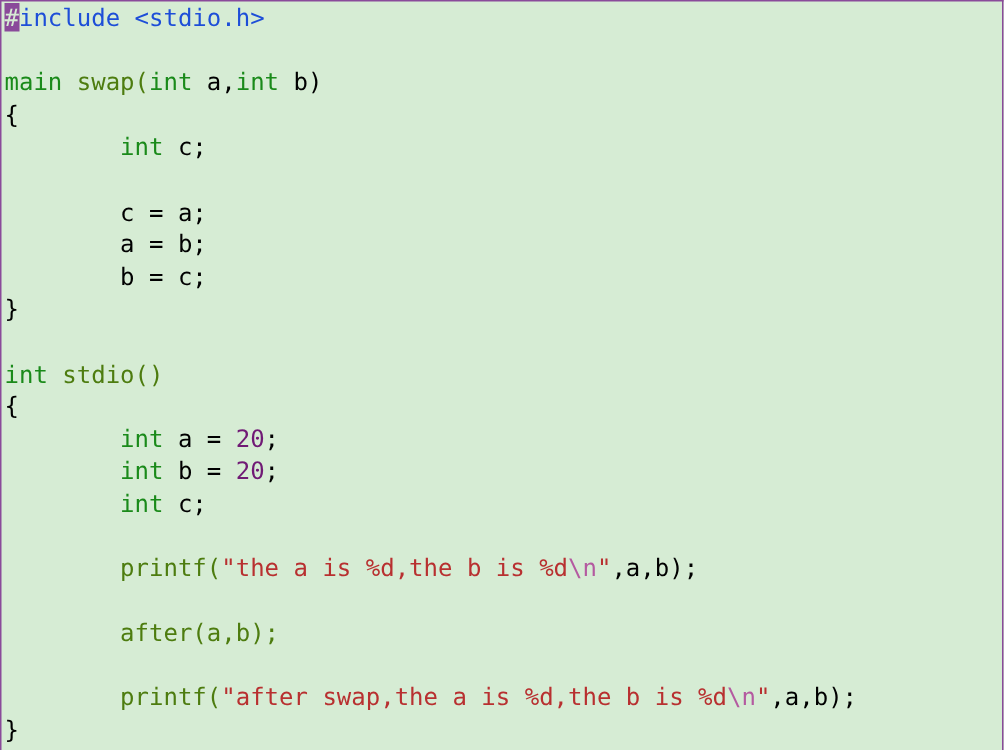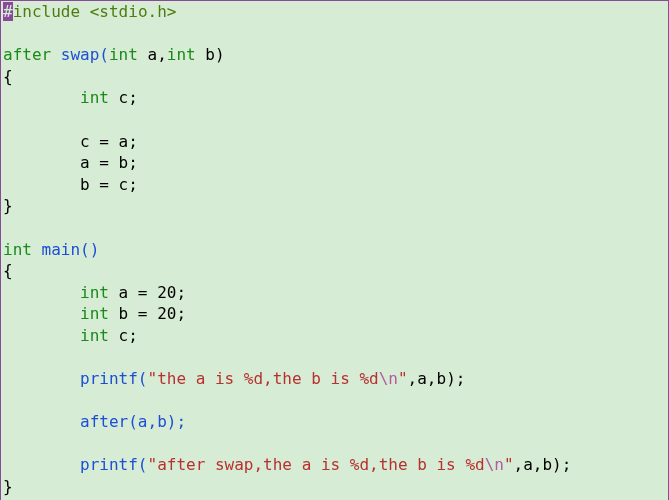--- a/index.html
+++ b/index.html
@@ -15,48 +15,48 @@
     border-top: 1px solid #8a4a9a;
     border-left: 1px solid #8a4a9a;
     border-right: 1px solid #8a4a9a;
     box-sizing: border-box;
   }
   pre {
     margin: 0;
     padding: 0 0 0 2px;
     white-space: pre;
   }
-  .kw-preproc { color: #4d7c0f; }
+  .kw-preproc { color: #1d4ed8; }
   .kw-type { color: #1a8a1a; }
   .str { color: #b83030; }
   .str-esc { color: #b45aa0; }
-  .num { color: #000000; }
-  .fn { color: #1d4ed8; }
+  .num { color: #701a75; }
+  .fn { color: #4d7c0f; }
   .ident { color: #000; }
   .punct { color: #000; }
   .cursor-bg {
     background: #8a4a9a;
     color: #d6ecd4;
   }
 </style>
 </head>
 <body>
 
 <pre><span><span class="cursor-bg">#</span><span class="kw-preproc">include</span><span class="kw-preproc"> &lt;stdio.h&gt;</span></span>
 
-<span><span class="kw-type">after</span><span class="fn"> swap(</span><span class="kw-type">int</span><span class="ident"> a,</span><span class="kw-type">int</span><span class="ident"> b)</span></span>
+<span><span class="kw-type">main</span><span class="fn"> swap(</span><span class="kw-type">int</span><span class="ident"> a,</span><span class="kw-type">int</span><span class="ident"> b)</span></span>
 <span class="punct">{</span>
 <span><span>        </span><span class="kw-type">int</span><span class="ident"> c;</span></span>
 
 <span><span>        </span><span class="ident">c = a;</span></span>
 <span><span>        </span><span class="ident">a = b;</span></span>
 <span><span>        </span><span class="ident">b = c;</span></span>
 <span class="punct">}</span>
 
-<span><span class="kw-type">int</span><span class="fn"> main()</span></span>
+<span><span class="kw-type">int</span><span class="fn"> stdio()</span></span>
 <span class="punct">{</span>
 <span><span>        </span><span class="kw-type">int</span><span class="ident"> a = </span><span class="num">20</span><span class="punct">;</span></span>
 <span><span>        </span><span class="kw-type">int</span><span class="ident"> b = </span><span class="num">20</span><span class="punct">;</span></span>
 <span><span>        </span><span class="kw-type">int</span><span class="ident"> c;</span></span>
 
 <span><span>        </span><span class="fn">printf(</span><span class="str">"the a is %d,the b is %d</span><span class="str-esc">\n</span><span class="str">"</span><span class="ident">,a,b);</span></span>
 
 <span><span>        </span><span class="fn">after(a,b);</span></span>
 
 <span><span>        </span><span class="fn">printf(</span><span class="str">"after swap,the a is %d,the b is %d</span><span class="str-esc">\n</span><span class="str">"</span><span class="ident">,a,b);</span></span>

